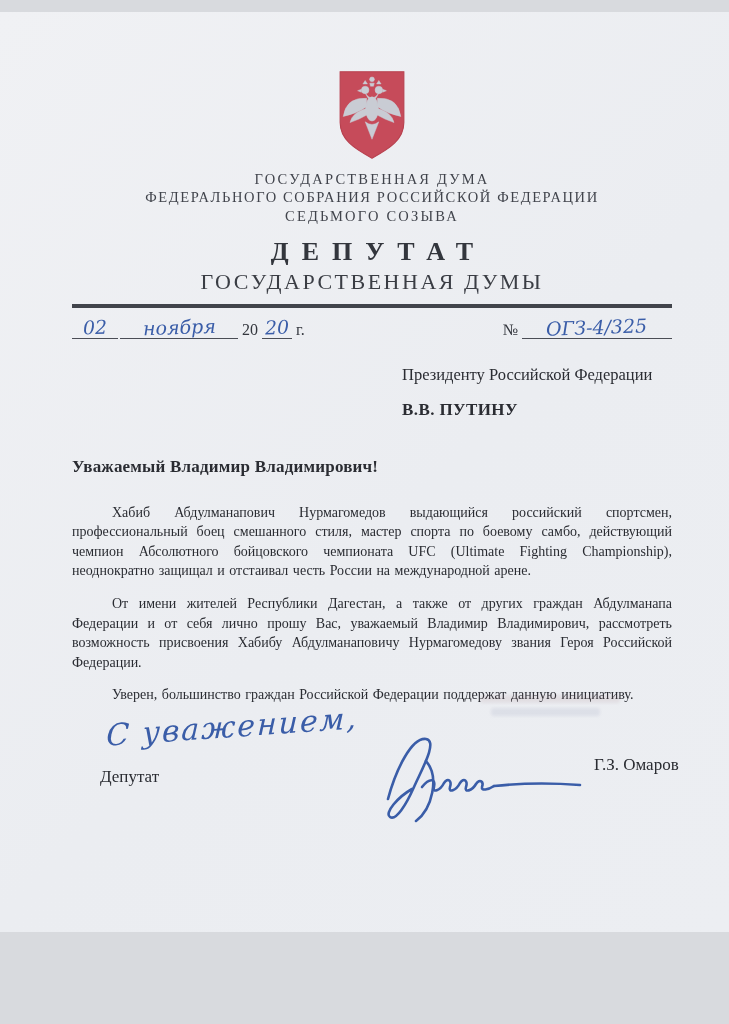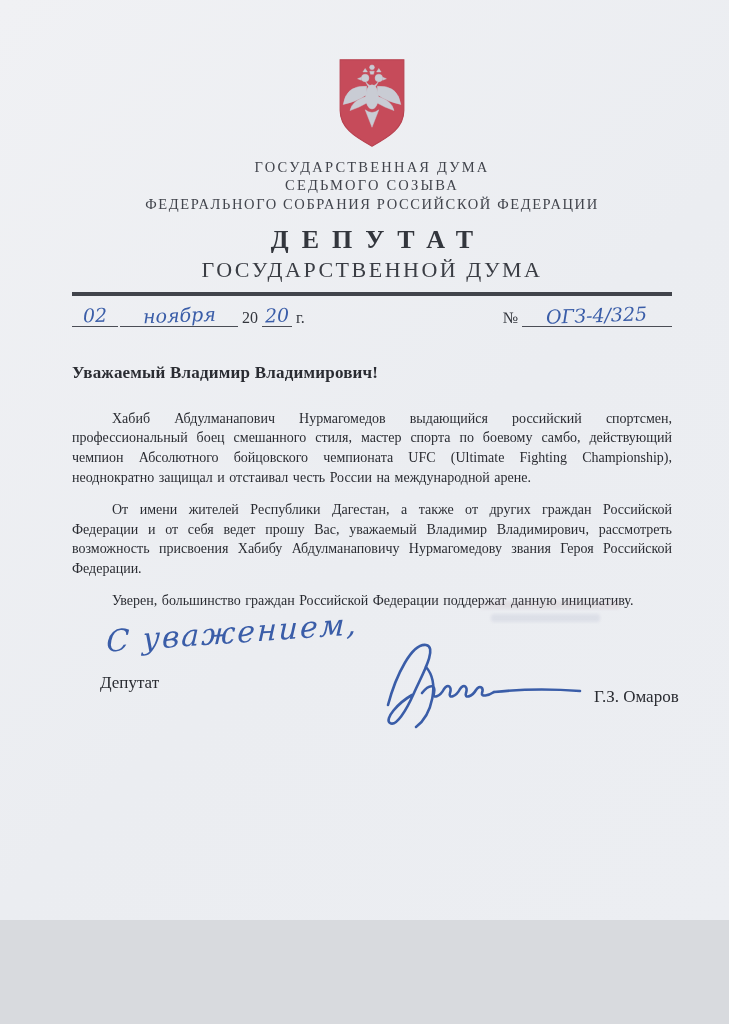--- a/index.html
+++ b/index.html
@@ -1,20 +1,20 @@
 <!DOCTYPE html>
 <html><head>
 <meta charset="utf-8">
 <style>
   * { margin:0; padding:0; box-sizing:border-box; }
   html,body { background:#d8dade; }
   .page {
     position:relative;
     width:729px; height:920px;
-    margin:0 auto;
+    margin:12px auto;
     background:linear-gradient(135deg,#f0f1f4 0%, #ebedf1 55%, #eceef2 100%);
     font-family:"Liberation Serif", serif;
     color:#2a2c32;
     overflow:hidden;
   }
   .content { padding:0 57px 0 72px; }
 
   
   .arms { display:block; width:78px; height:94px; margin:56px auto 8px; }
   .org-line { text-align:center; color:#41444c; font-size:14.5px; letter-spacing:2.2px; line-height:1.26; }
@@ -53,21 +53,21 @@
   .closing { position:relative; height:120px; margin-top:2px; }
   .with-respect {
     position:absolute; left:34px; top:2px;
     font-family:"DejaVu Serif", serif; font-style:italic;
     color:#3a5da8; font-size:30px; letter-spacing:2px;
     transform:rotate(-4deg) skewX(-6deg);
     white-space:nowrap;
   }
   .deputy-label { position:absolute; left:28px; top:60px; font-size:17px; }
   .sig-svg { position:absolute; left:310px; top:18px; width:220px; height:100px; }
-  .signer-name { position:absolute; left:522px; top:74px; font-size:17px; white-space:nowrap; }
+  .signer-name { position:absolute; left:522px; top:48px; font-size:17px; white-space:nowrap; }
   .faint-stamp { position:absolute; left:408px; top:-12px; width:140px; height:26px; pointer-events:none; }
   .faint-stamp i { display:block; height:8px; margin-bottom:5px; border-radius:3px;
     background:rgba(165,125,135,0.13); filter:blur(1.5px); }
   .faint-stamp i:last-child { width:78%; margin-left:8%; background:rgba(120,130,170,0.13); }
 </style>
 </head>
 <body>
 
 <div class="page">
   <div class="content">
@@ -94,47 +94,51 @@
         <path d="M57 40 Q84 38 88 64 Q72 61 57 51 Z"></path>
 
         <path d="M44 53 Q24 58 21 72 Q33 68 45 61 Z"></path>
         <path d="M56 53 Q76 58 79 72 Q67 68 55 61 Z"></path>
 
         <path d="M41 71 L50 94 L59 71 Q50 78 41 71 Z"></path>
       </g>
     </svg>
 
     <div class="org-line">ГОСУДАРСТВЕННАЯ ДУМА</div>
+    <div class="org-line wide">ФЕДЕРАЛЬНОГО СОБРАНИЯ РОССИЙСКОЙ ФЕДЕРАЦИИ</div>
     <div class="org-line">СЕДЬМОГО СОЗЫВА</div>
-    <div class="org-line wide">ФЕДЕРАЛЬНОГО СОБРАНИЯ РОССИЙСКОЙ ФЕДЕРАЦИИ</div>
     <div class="title-line1">ДЕПУТАТ</div>
-    <div class="title-line2">ГОСУДАРСТВЕННОЙ ДУМА</div>
+    <div class="title-line2">ГОСУДАРСТВЕННАЯ ДУМЫ</div>
 
     <div class="double-rule"></div>
 
     <div class="dateline">
       <div class="date-left">
         <span class="hw-slot slot-day"><span class="hw">02</span></span>
         <span class="hw-slot slot-month"><span class="hw">ноября</span></span>
         <span class="printed">20</span>
           <span class="hw-slot slot-year"><span class="hw">20</span></span>
         <span class="printed">г.</span>
       </div>
       <div class="num-right">
         <span class="printed">№</span>
         <span class="hw-slot slot-number"><span class="hw">ОГЗ-4/325</span></span>
       </div>
     </div>
 
+    <div class="addressee">
+      <div class="line1">Президенту Российской Федерации</div>
+      <div class="line2">В.В. ПУТИНУ</div>
+    </div>
 
     <div class="salutation">Уважаемый Владимир Владимирович!</div>
 
     <div class="bodytext">
       <p>Хабиб Абдулманапович Нурмагомедов выдающийся российский спортсмен, профессиональный боец смешанного стиля, мастер спорта по боевому самбо, действующий чемпион Абсолютного бойцовского чемпионата UFC (Ultimate Fighting Championship), неоднократно защищал и отстаивал честь России на международной арене.</p>
-      <p>От имени жителей Республики Дагестан, а также от других граждан Российской Федерации и от себя ведет прошу Вас, уважаемый Владимир Владимирович, рассмотреть возможность присвоения Хабибу Абдулманаповичу Нурмагомедову звания Героя Российской Федерации.</p>
+      <p>От имени жителей Республики Дагестан, а также от других граждан Абдулманапа Федерации и от себя лично прошу Вас, уважаемый Владимир Владимирович, рассмотреть возможность присвоения Хабибу Абдулманаповичу Нурмагомедову звания Героя Российской Федерации.</p>
       <p>Уверен, большинство граждан Российской Федерации поддержат данную инициативу.</p>
     </div>
 
     <div class="closing">
       <div class="with-respect">С уважением,</div>
       <div class="deputy-label">Депутат</div>
 
       <div class="faint-stamp">
           <i></i>
           <i></i>

